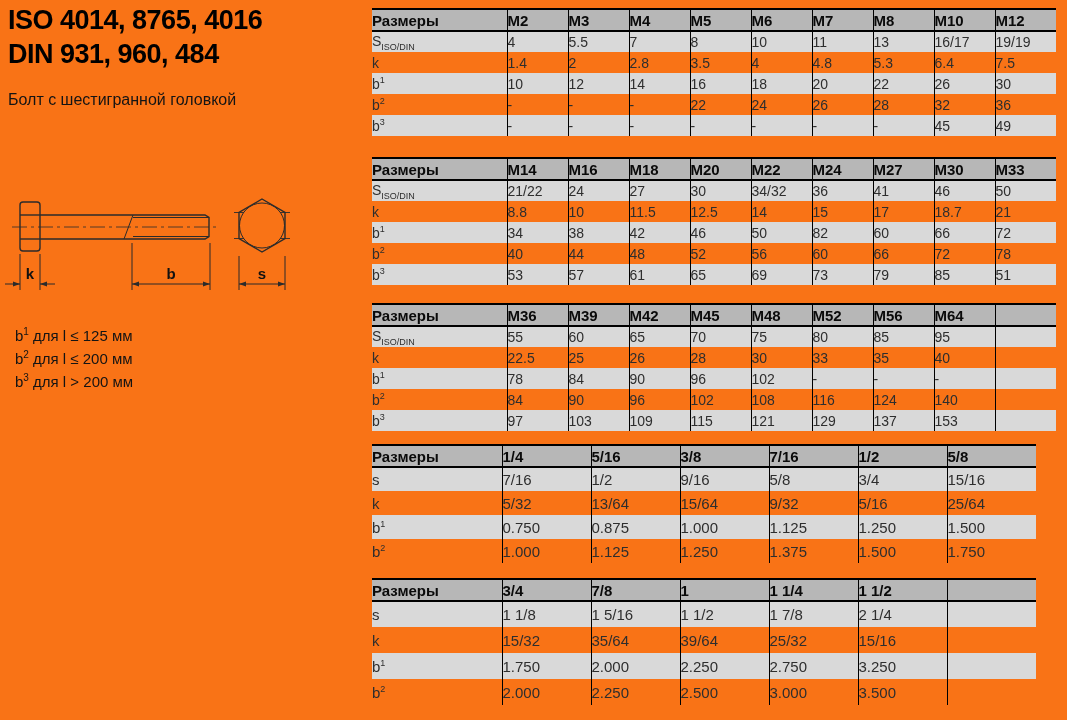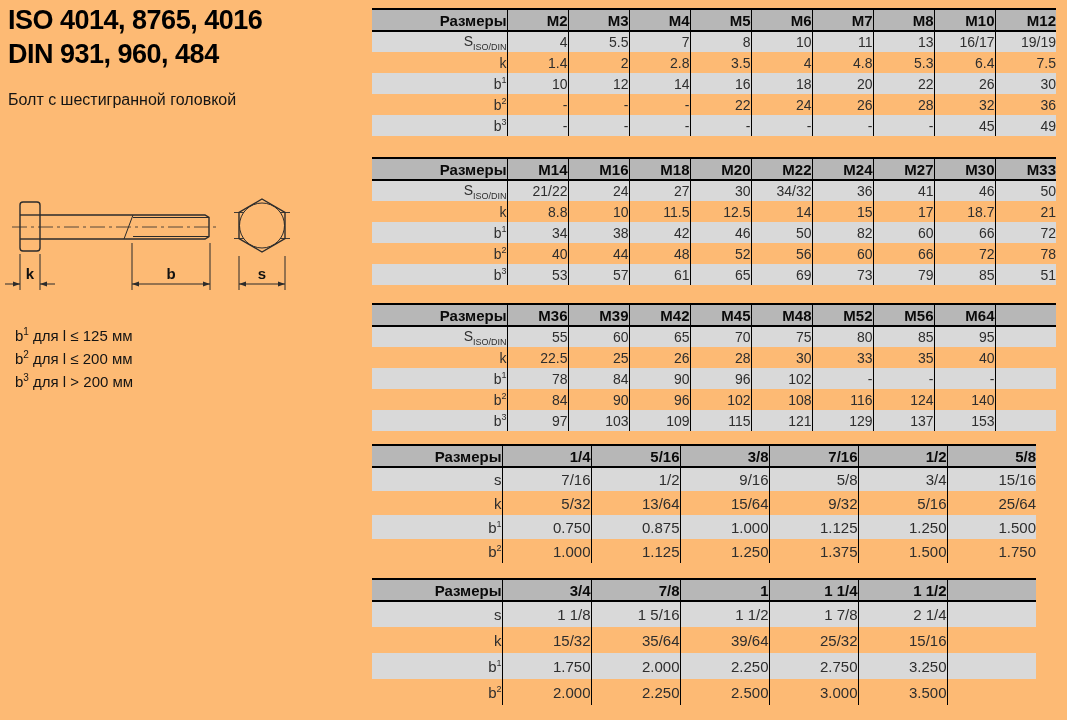--- a/index.html
+++ b/index.html
@@ -1,33 +1,33 @@
 <!DOCTYPE html>
 <html style="--hdr: #b7b7b7; --alt: #d9d9d9;"><head>
 <meta charset="utf-8">
 <style>
   html,body{margin:0;padding:0;background:#ffffff;}
   .page{
-    position:relative;width:1067px;height:720px;background:#fdba74;overflow:hidden;
+    position:relative;width:1067px;height:720px;background:#f97316;overflow:hidden;
     font-family:"Liberation Sans","DejaVu Sans",sans-serif;
   }
   
   .title{position:absolute;left:8px;top:3px;font-size:27px;font-weight:bold;
          line-height:34px;color:#000;letter-spacing:-0.5px;}
   .subtitle{position:absolute;left:8px;top:85px;font-size:16px;line-height:30px;color:#141414;}
   
   .drawing{position:absolute;left:0;top:186px;}
   .drawing text{font-family:"Liberation Sans","DejaVu Sans",sans-serif;font-size:15px;
                 font-weight:bold;fill:#111;text-anchor:middle;}
   
   .footnotes{position:absolute;left:15px;top:322px;font-size:15px;line-height:19px;color:#141414;}
   .fn sup{font-size:10px;}
   
   .tbl{position:absolute;border-collapse:collapse;table-layout:fixed;
-       text-align:right;color:#2e2e2e;}
+       text-align:left;color:#2e2e2e;}
   .metric{width:684px;font-size:14px;}
   .imperial{width:664px;font-size:15px;}
   .metric col.c-label{width:135px}  .metric col.c-data{width:61px}
   .imperial col.c-label{width:130px} .imperial col.c-data{width:89px}
   .tbl th{background:var(--hdr,#b7b7b7);font-weight:bold;font-size:15px;color:#0a0a0a;
           border-top:2px solid #000;border-bottom:2px solid #000;padding:0;}
   .tbl td{padding:0;}
   .tbl th + th, .tbl td + td{border-left:1px solid #000;}
   .tbl tbody tr:nth-child(odd){background:var(--alt,#d9d9d9);}
   .metric thead tr{height:22px}   .metric tbody tr{height:21px}

